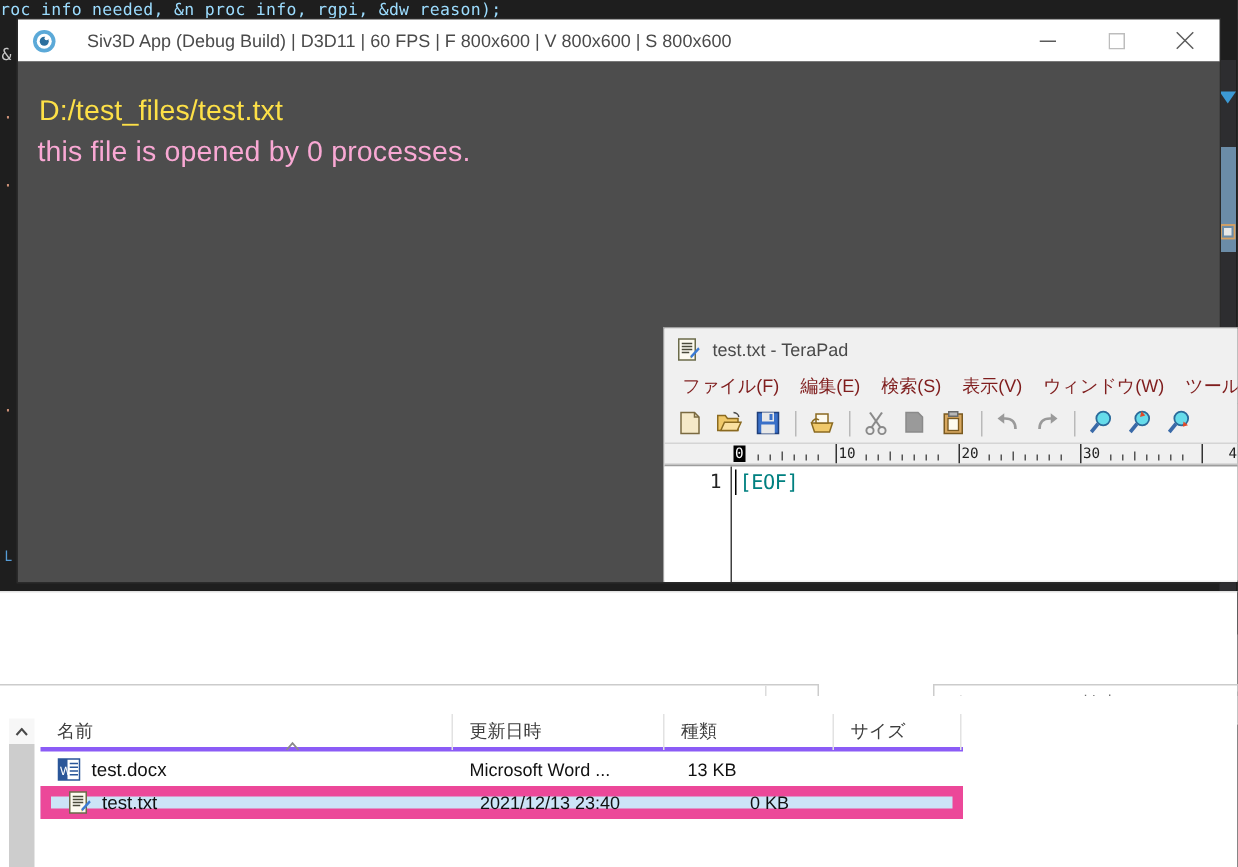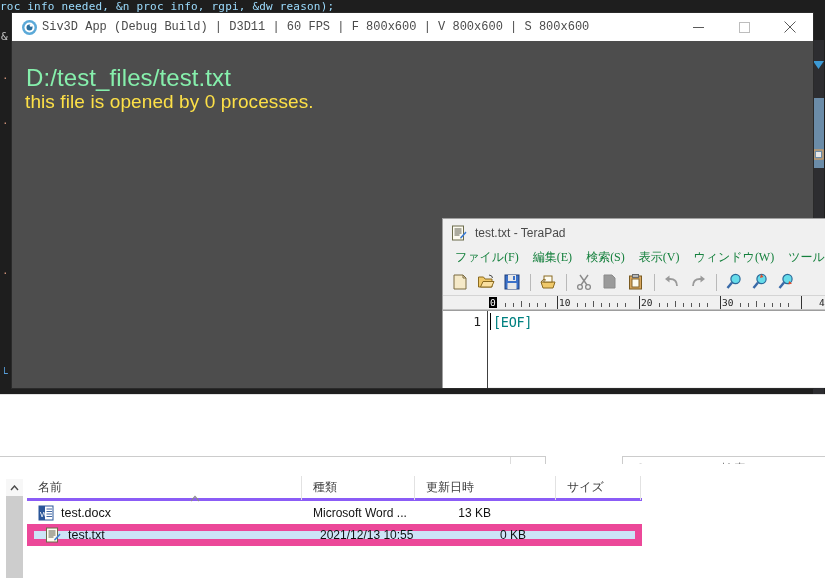--- a/index.html
+++ b/index.html
@@ -70,49 +70,49 @@
     height: 28px; background: #ffffff;
     display: flex; align-items: center;
     position: relative;
   }
   #siv3d-app-icon {
     margin-left: 9px; width: 17px; height: 17px;
     flex: 0 0 auto;
     display: flex; align-items: center; justify-content: center;
   }
   #siv3d-title-text {
-    margin-left: 4px;
+    margin-left: 20px;
     font-size: 12px; color: #4a4a4a;
     white-space: nowrap;
-    font-family: Liberation Mono, monospace;
+    font-family: Liberation Sans, sans-serif;
   }
   .win-ctrl {
     position: absolute; top: 0; height: 28px; width: 46px;
     display: flex; align-items: center; justify-content: center;
     cursor: default;
   }
   #siv3d-min { right: 92px; }
   #siv3d-max { right: 46px; }
   #siv3d-close { right: 0; }
   .win-ctrl svg { display: block; }
 
   #siv3d-canvas {
     position: absolute; left: 0; top: 28px;
     width: 801px; height: 347px;
     background: #4d4d4d;
   }
   #siv3d-line1 {
     position: absolute; left: 14px; top: 23px;
-    font-size: 24px; color: #86efac;
+    font-size: 19px; color: #fde047;
     font-family: "Liberation Sans", sans-serif;
     letter-spacing: 0.1px;
   }
   #siv3d-line2 {
     position: absolute; left: 13px; top: 50px;
-    font-size: 19px; color: #fde047;
+    font-size: 19px; color: #f9a8d4;
     font-family: "Liberation Sans", sans-serif;
     letter-spacing: 0.1px;
   }
 
   
   #explorer-window {
     position: absolute; left: 0px; top: 394px;
     width: 825px; height: 184px;
     background: #ffffff;
     border-top: 1px solid #e2e2e2;
@@ -286,22 +286,22 @@
     font-size: 12px; color: #4a4a4a;
     font-family: "Liberation Sans", sans-serif;
     white-space: nowrap;
   }
   #terapad-menubar {
     height: 23px; background: #f0f0f0;
     display: flex; align-items: center;
     padding-left: 5px;
   }
   .tp-menu {
-    font-size: 12px; color: #15803d;
-    font-family: Liberation Serif, serif;
+    font-size: 12px; color: #7f1d1d;
+    font-family: Liberation Sans, sans-serif;
     padding: 0 7px; white-space: nowrap; text-align: center;
   }
   #terapad-toolbar {
     height: 27px; background: #f0f0f0;
     display: flex; align-items: center;
     padding-left: 6px;
     border-bottom: 1px solid #d4d4d4;
   }
   .tb-btn {
     width: 22px; height: 22px; margin-right: 4px;
@@ -464,25 +464,25 @@
       <svg width="9" height="6" viewBox="0 0 9 6">
           <polyline points="1,5 4.5,1 8,5" fill="none" stroke="#4a4a4a" stroke-width="1.4"></polyline>
         </svg>
     </div>
     <div id="left-scroll-thumb"></div>
 
     <div id="col-header">
       <div class="col-h" id="col-name">
         <span>名前</span>
       </div>
+      <div class="col-h" id="col-date">
+        <span>更新日時</span>
+      </div>
       <div class="col-h" id="col-type">
         <span>種類</span>
-      </div>
-      <div class="col-h" id="col-date">
-        <span>更新日時</span>
       </div>
       <div class="col-h" id="col-size">
         <span>サイズ</span>
       </div>
       <div id="sort-caret">
         <svg width="10" height="7" viewBox="0 0 10 7">
             <polyline points="1,6 5,1.4 9,6" fill="none" stroke="#8a8a8a" stroke-width="1.2"></polyline>
           </svg>
       </div>
     </div>
@@ -515,21 +515,21 @@
               <line x1="3.5" y1="4" x2="10.5" y2="4" stroke="#4a4a3a" stroke-width="0.9"></line>
               <line x1="3.5" y1="6" x2="10.5" y2="6" stroke="#4a4a3a" stroke-width="0.9"></line>
               <line x1="3.5" y1="8" x2="10.5" y2="8" stroke="#4a4a3a" stroke-width="0.9"></line>
               <line x1="3.5" y1="10" x2="8.5" y2="10" stroke="#4a4a3a" stroke-width="0.9"></line>
               <polygon points="9,12.5 14.5,6.5 15.5,7.8 10,13.8" fill="#3b7bd4"></polygon>
               <polygon points="9,12.5 9.3,14 10,13.8" fill="#e8c84a"></polygon>
             </svg>
           </span>
           <span class="fr-label">test.txt</span>
         </div>
-        <div class="fr-date">2021/12/13 10:55</div>
+        <div class="fr-date">2021/12/13 23:40</div>
         <div class="fr-size">0 KB</div>
       </div>
     </div>
   </div>
 </div>
 
 <div id="terapad-window">
   <div id="terapad-titlebar">
     <div id="terapad-icon">
       <svg width="16" height="16" viewBox="0 0 16 16">

